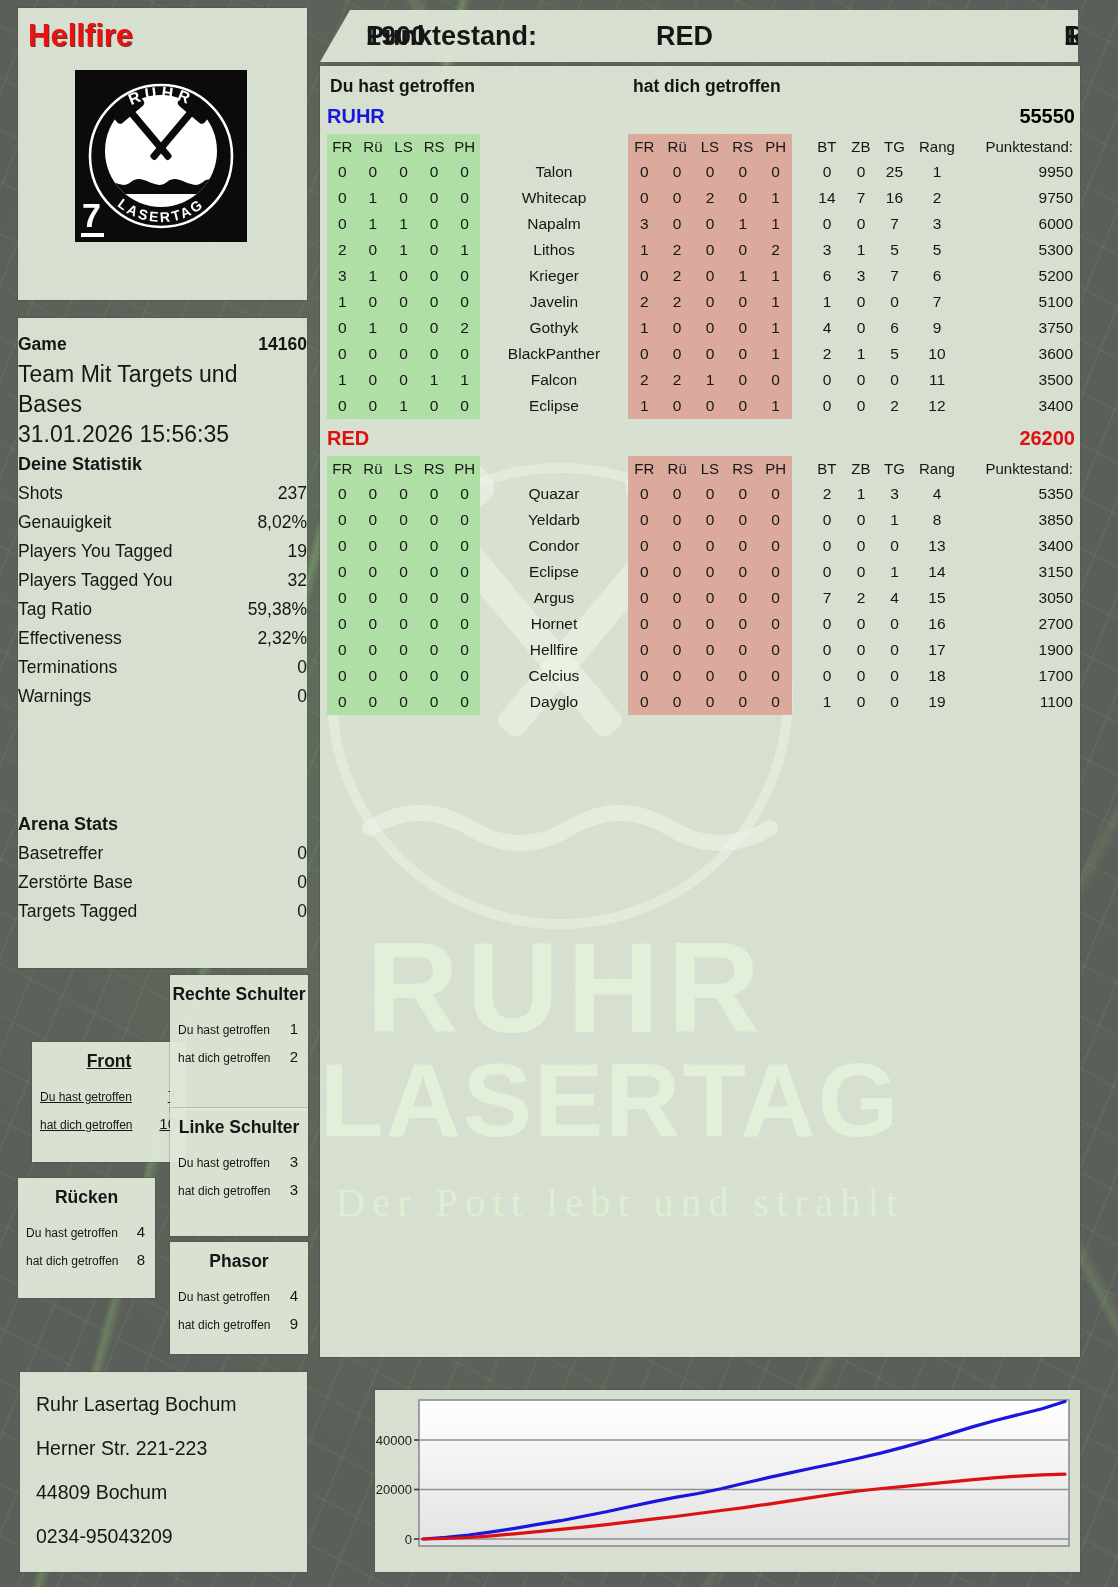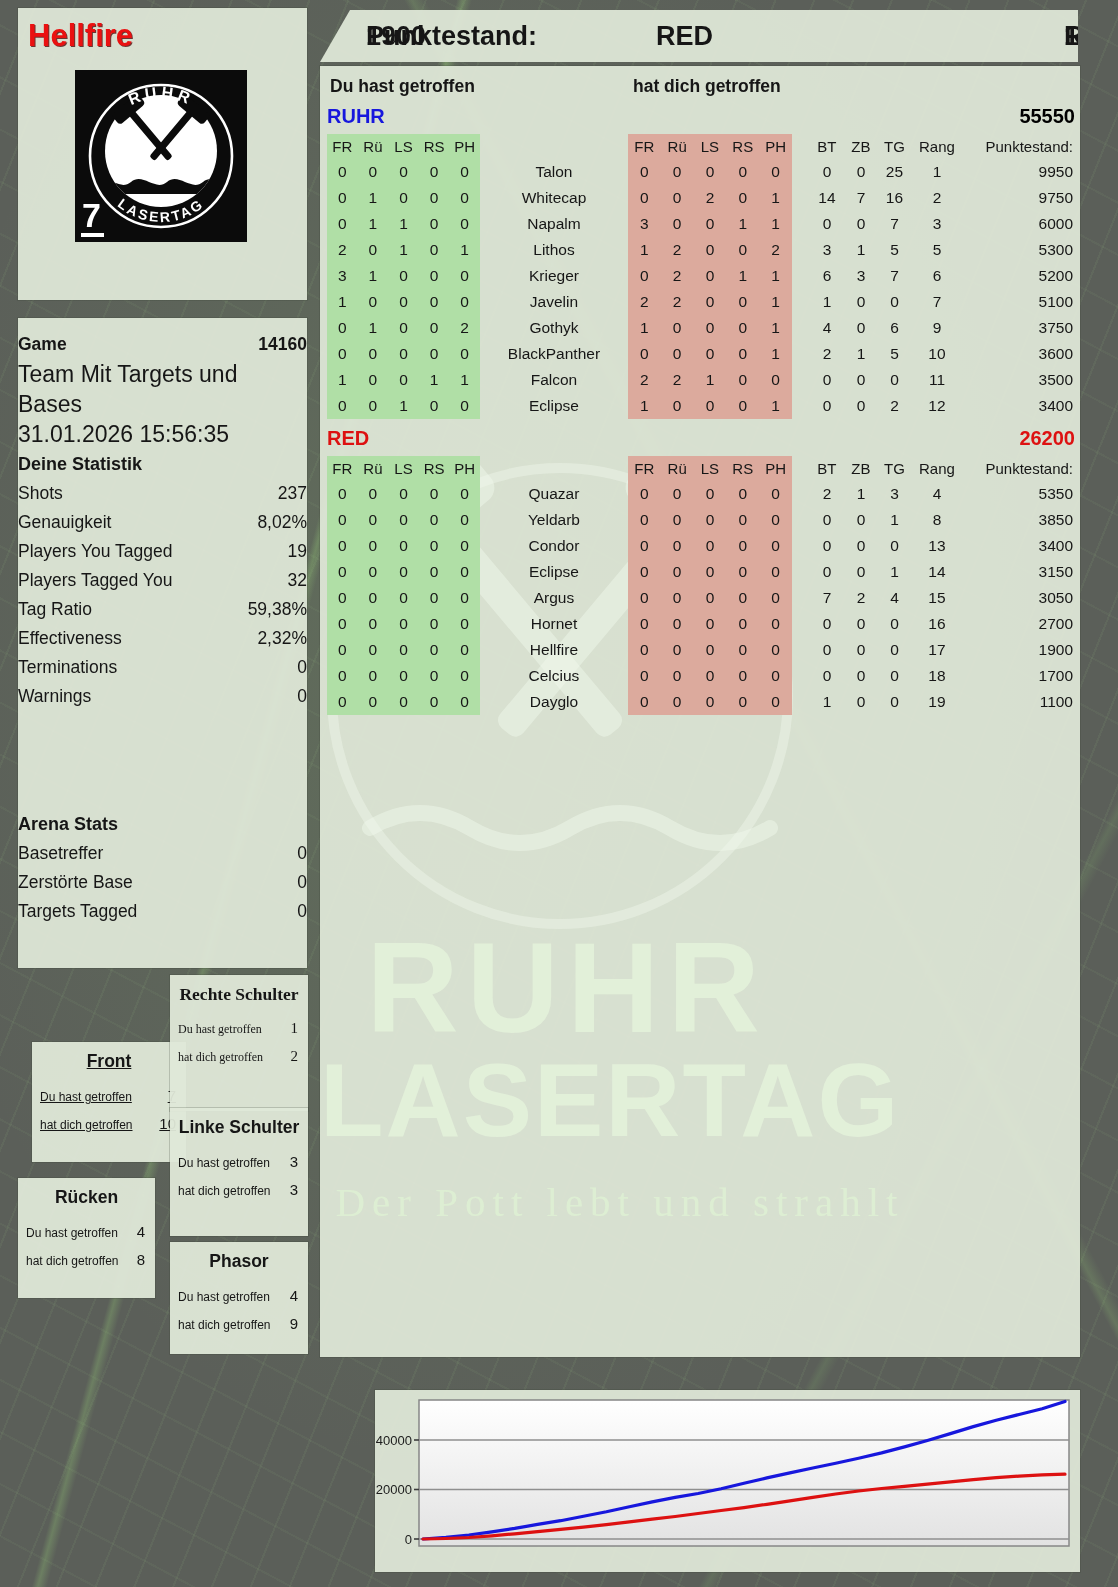--- a/index.html
+++ b/index.html
@@ -28,21 +28,21 @@
   #game-panel{left:18px;top:318px;width:289px;height:650px;padding:12px 0 0;box-sizing:border-box;}
   .kv{display:flex;justify-content:space-between;font-size:17.5px;line-height:29px;}
   .pline{font-size:23px;line-height:30px;}
   .bold{font-weight:bold;}
   #stats-title{margin-top:0;font-weight:bold;font-size:18px;line-height:30px;}
   #arena-title{margin-top:98px;font-weight:bold;font-size:18px;line-height:30px;}
 
   .bpbox{position:absolute;background:rgba(223,232,216,0.95);box-shadow:0 0 0 1px rgba(55,65,50,.22);}
   #box-front{left:32px;top:1042px;width:154px;height:120px;text-decoration:underline;}
   #box-ruecken{left:18px;top:1178px;width:137px;height:120px;}
-  #box-rechte{left:170px;top:975px;width:138px;height:136px;font-family:Liberation Serif, serif;}
+  #box-rechte{left:170px;top:975px;width:138px;height:136px;}
   #box-linke{left:170px;top:1108px;width:138px;height:128px;}
   #box-phasor{left:170px;top:1242px;width:138px;height:112px;}
   .bp-title{text-align:center;font-weight:bold;font-size:17.5px;line-height:30px;margin-top:4px;}
   .bpr{display:flex;justify-content:space-between;align-items:baseline;padding:0 10px 0 8px;margin-top:11px;}
   .bpr .lbl{font-size:12px;}
   .bpr .val{font-size:15px;}
 
   #address-panel{left:20px;top:1372px;width:287px;height:200px;padding:10px 16px;box-sizing:border-box;}
   .addr-line{font-size:19.5px;line-height:44px;}
 
@@ -225,20 +225,26 @@
     <div class="bpr">
         <span class="lbl">Du hast getroffen</span>
         <span class="val">4</span>
       </div>
     <div class="bpr">
         <span class="lbl">hat dich getroffen</span>
         <span class="val">9</span>
       </div>
   </div>
 
+  <div class="panel" id="address-panel">
+    <div class="addr-line">Ruhr Lasertag Bochum</div>
+    <div class="addr-line">Herner Str. 221-223</div>
+    <div class="addr-line">44809 Bochum</div>
+    <div class="addr-line">0234-95043209</div>
+  </div>
 
   <div class="panel" id="header-bar">
     <span id="hdr-punkt">
         <span>Punktestand:</span> 
         <span>1900</span>
       </span>
     <span id="hdr-team">RED</span>
     <span id="hdr-rang">
         <span>Rang:</span> 
         <span>17 / 19</span>

